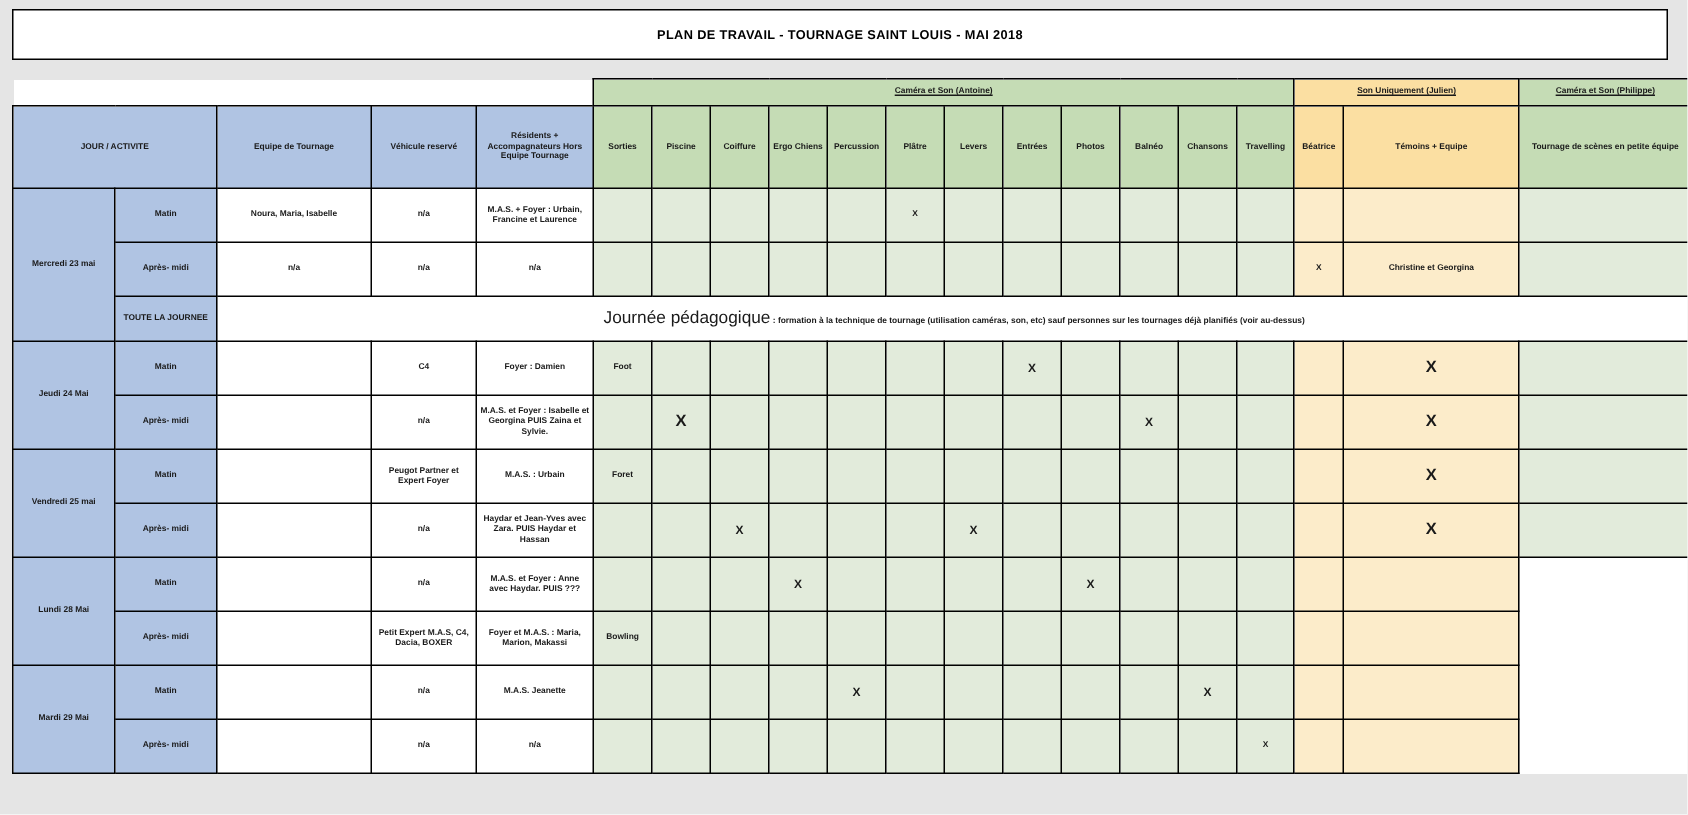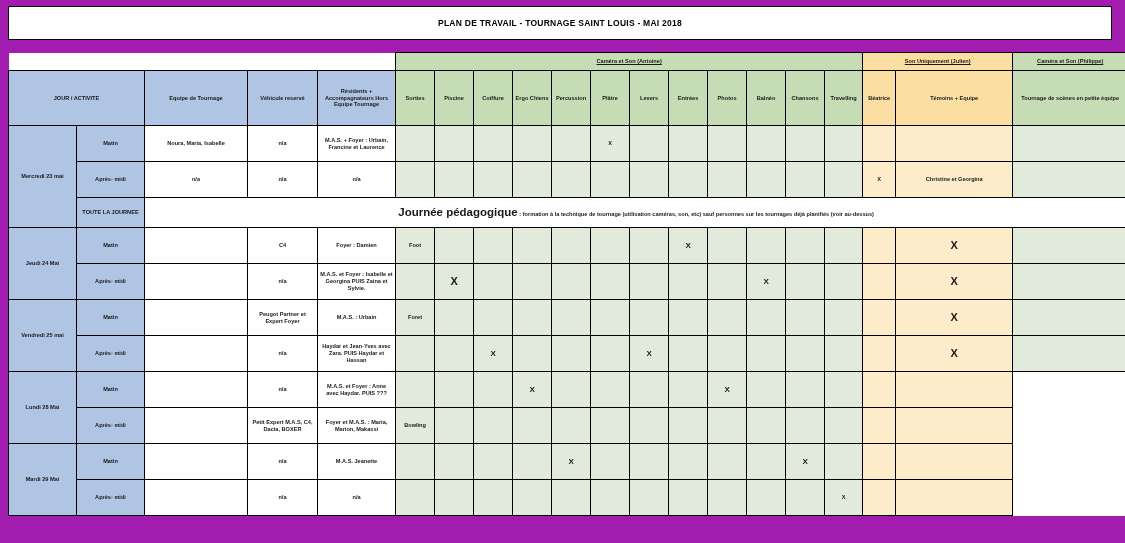--- a/index.html
+++ b/index.html
@@ -5,21 +5,21 @@
   * { box-sizing: border-box; }
   html, body {
     margin: 0; padding: 0;
     background: #ffffff;
     font-family: "Liberation Sans", sans-serif;
   }
   .page {
     position: relative;
     width: 1125px;
     height: 543px;
-    background: #a21caf;
+    background: #e5e5e5;
     overflow: hidden;
     padding-left: 48px;
   }
 
   
   .title-bar {
     position: absolute;
     left: 8px; top: 6px;
     width: 1104px; height: 34px;
     border: 1.5px solid #000;
@@ -111,21 +111,21 @@
   .note-name { font-size: 5.6px; font-weight: bold; }
 
   
   .peda {
     background: #ffffff;
     height: 30px;
     text-align: center;
     font-weight: normal;
     font-size: 9px;
   }
-  .peda b { font-size: 11.5px; font-weight: bold; }
+  .peda b { font-size: 11.5px; font-weight: normal; }
 
   .align-v-top { vertical-align: top; padding-top: 2px; }
   .align-v-bot { vertical-align: bottom; padding-bottom: 2px; }
 </style>
 </head>
 <body>
 
 <div class="page">
 
   <div class="title-bar">

